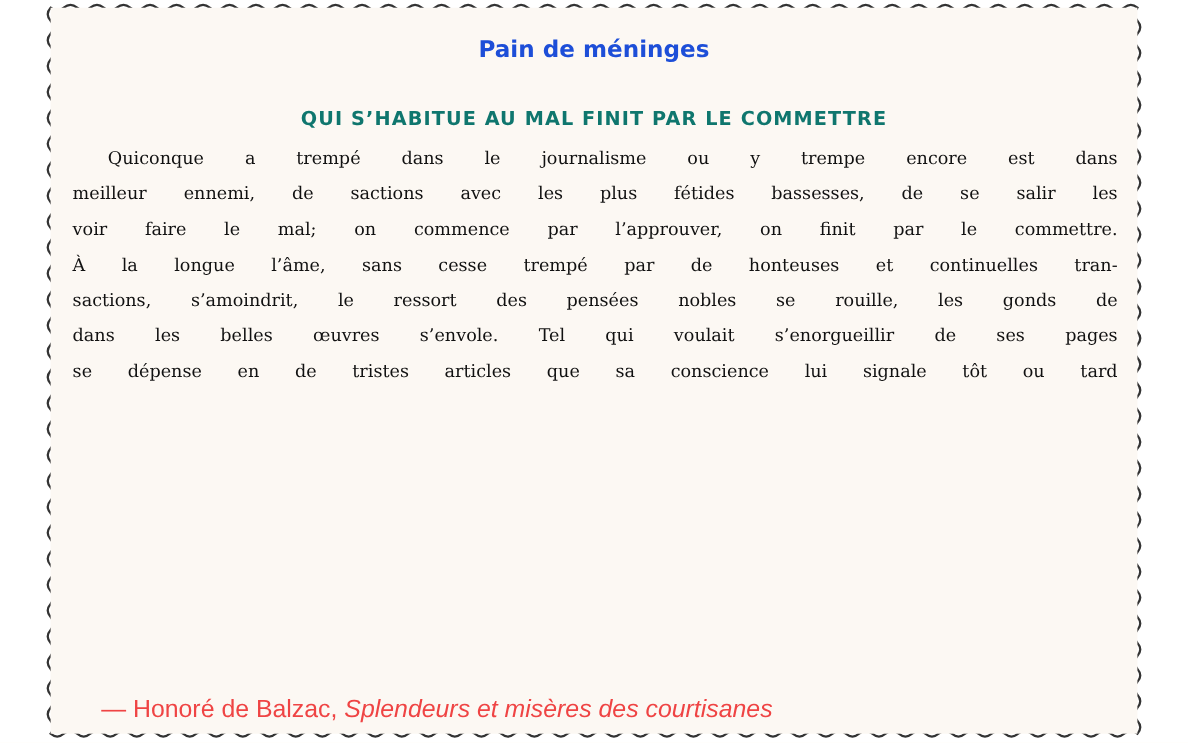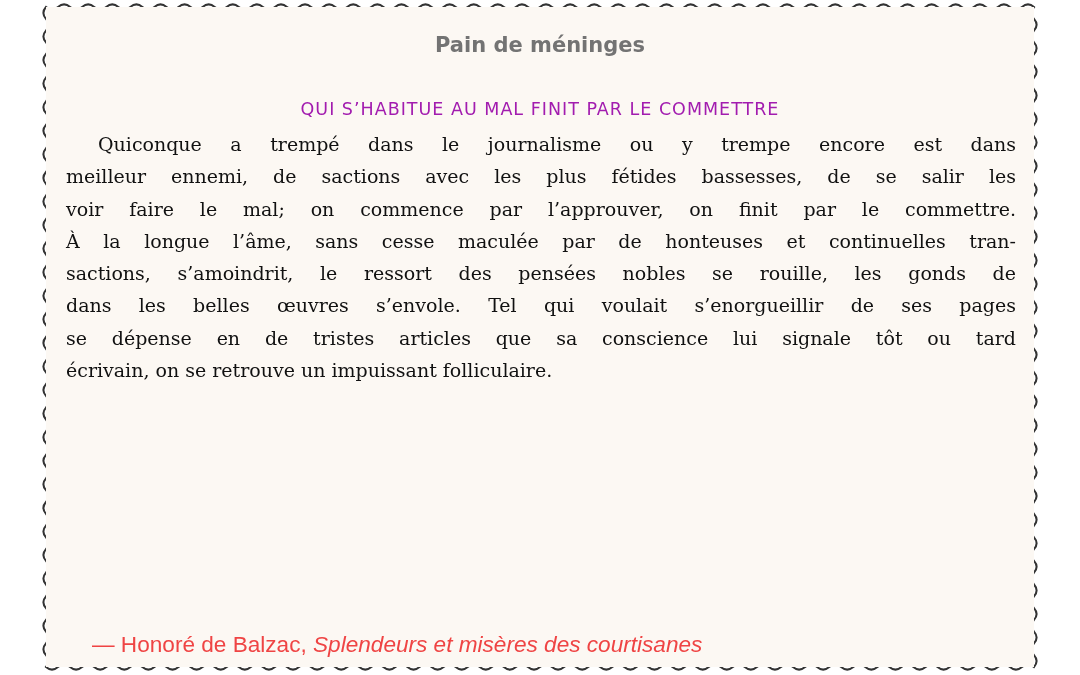--- a/index.html
+++ b/index.html
@@ -6,31 +6,31 @@
     body { width: 1080px; height: 675px; position: relative; overflow: hidden; }
     .frame { position: absolute; left: 0; top: 0; width: 1080px; height: 675px; pointer-events: none; }
     .card {
       position: absolute; left: 46px; top: 7px; width: 988px; height: 660px;
       background: #fcf8f3;
     }
     .title {
       position: absolute; left: 0; right: 0; top: 26px;
       text-align: center;
       font-family: "DejaVu Sans", sans-serif; font-weight: bold;
-      font-size: 21px; color: #737373;
+      font-size: 21px; color: #1d4ed8;
     }
     .subtitle {
       position: absolute; left: 0; right: 0; top: 92px;
       text-align: center;
-      font-family: "DejaVu Sans", sans-serif; font-weight: normal;
-      font-size: 17.5px; letter-spacing: 1px; color: #a21caf;
+      font-family: "DejaVu Sans", sans-serif; font-weight: bold;
+      font-size: 17.5px; letter-spacing: 1px; color: #0f766e;
     }
     .body {
       position: absolute; left: 20px; top: 121px; width: 950px;
-      font-family: "DejaVu Serif", serif; font-size: 19px;
+      font-family: "DejaVu Serif", serif; font-size: 16px;
       line-height: 32.3px; color: #111;
     }
     .line { white-space: nowrap; display: block; text-align: justify; text-align-last: justify; }
     .line.first { text-indent: 32px; }
     .line.last { text-align-last: left; }
     .attribution {
       position: absolute; left: 46px; top: 625px;
       font-family: Liberation Sans, sans-serif; font-size: 22.6px; color: #ef4444;
       white-space: nowrap;
     }
@@ -44,23 +44,22 @@
 </svg>
 
 <div class="card">
   <div class="title">Pain de méninges</div>
   <div class="subtitle">QUI S’HABITUE AU MAL FINIT PAR LE COMMETTRE</div>
 
   <div class="body">
     <span class="line first">Quiconque a trempé dans le journalisme ou y trempe encore est dans</span>
     <span class="line">meilleur ennemi, de sactions avec les plus fétides bassesses, de se salir les</span>
     <span class="line">voir faire le mal; on commence par l’approuver, on finit par le commettre.</span>
-    <span class="line">À la longue l’âme, sans cesse maculée par de honteuses et continuelles tran-</span>
+    <span class="line">À la longue l’âme, sans cesse trempé par de honteuses et continuelles tran-</span>
     <span class="line">sactions, s’amoindrit, le ressort des pensées nobles se rouille, les gonds de</span>
     <span class="line">dans les belles œuvres s’envole. Tel qui voulait s’enorgueillir de ses pages</span>
     <span class="line">se dépense en de tristes articles que sa conscience lui signale tôt ou tard</span>
-    <span class="line last">écrivain, on se retrouve un impuissant folliculaire.</span>
   </div>
 
   <div class="attribution">
     <span>— Honoré de Balzac, </span><em>Splendeurs et misères des courtisanes</em>
   </div>
 </div>
 
 </body></html>

